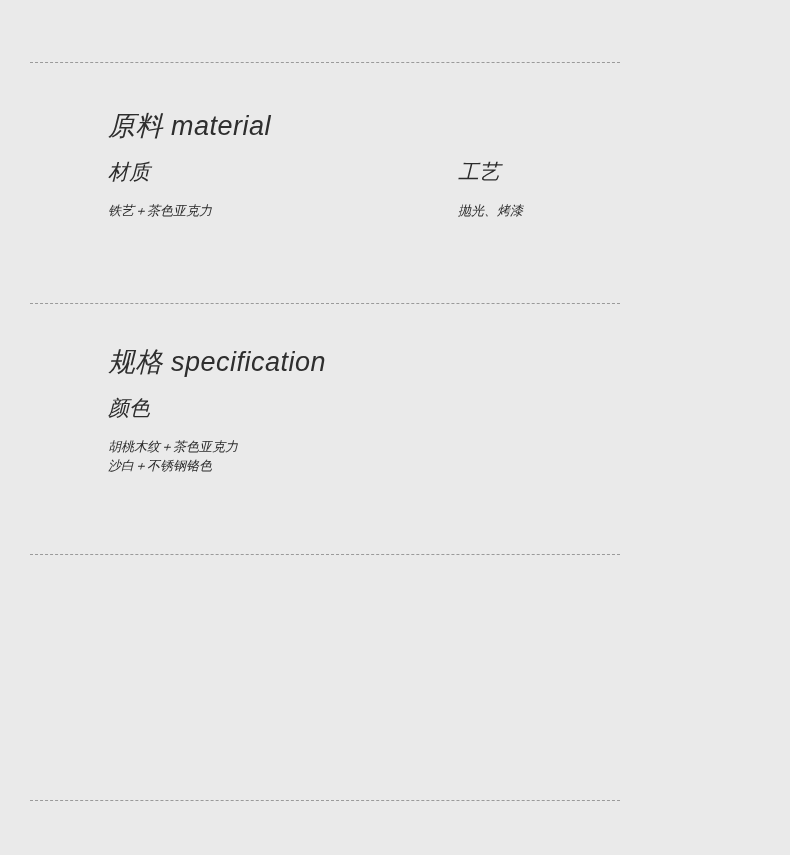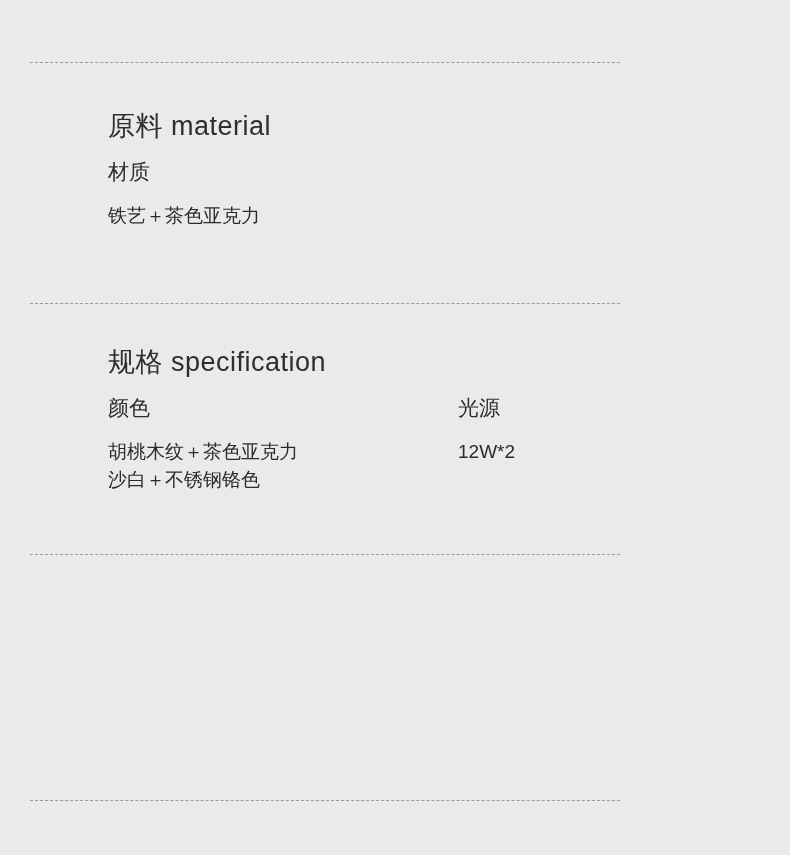--- a/index.html
+++ b/index.html
@@ -12,20 +12,21 @@
     background: #eaeaea;
     font-family: "Liberation Sans", "DejaVu Sans", sans-serif;
     color: #2b2b2b;
     overflow: hidden;
   }
   .page {
     position: relative;
     width: 650px;
     height: 855px;
     box-sizing: border-box;
+    font-style: italic;
   }
   .divider {
     position: absolute;
     left: 30px;
     right: 30px;
     border-top: 1px dashed #9a9a9a;
     height: 0;
   }
   .section {
     position: absolute;
@@ -51,21 +52,21 @@
   .col-left { left: 0; }
   .col-right { left: 350px; }
   .field-label {
     font-size: 21px;
     font-weight: 400;
     color: #2b2b2b;
     margin: 0 0 16px 0;
     white-space: nowrap;
   }
   .field-value {
-    font-size: 19px;
+    font-size: 13px;
     font-weight: 400;
     color: #2b2b2b;
     line-height: 1.45;
     white-space: nowrap;
   }
   .field-value .line { display: block; }
 
   
   #sec-material { top: 108px; }
   #sec-material .cols { height: 110px; }
@@ -88,41 +89,41 @@
 
   <div class="section" id="sec-material">
     <h2 class="section-title">原料 material</h2>
     <div class="cols">
       <div class="col col-left">
         <div class="field-label">材质</div>
         <div class="field-value">
           <span class="line">铁艺＋茶色亚克力</span>
         </div>
       </div>
+      <div class="col col-right">
+        <div class="field-label">工艺</div>
+        <div class="field-value">
+          <span class="line">抛光、烤漆</span>
+        </div>
+      </div>
     </div>
   </div>
 
   <div class="divider" id="div-2"></div>
 
   <div class="section" id="sec-spec">
     <h2 class="section-title">规格 specification</h2>
     <div class="cols">
       <div class="col col-left">
         <div class="field-label">颜色</div>
         <div class="field-value">
           <span class="line">胡桃木纹＋茶色亚克力</span>
           <span class="line">沙白＋不锈钢铬色</span>
         </div>
       </div>
-      <div class="col col-right">
-        <div class="field-label">光源</div>
-        <div class="field-value">
-          <span class="line">12W*2</span>
-        </div>
-      </div>
     </div>
   </div>
 
   <div class="divider" id="div-3"></div>
 
 
   <div class="divider" id="div-4"></div>
 
 </div>
 

